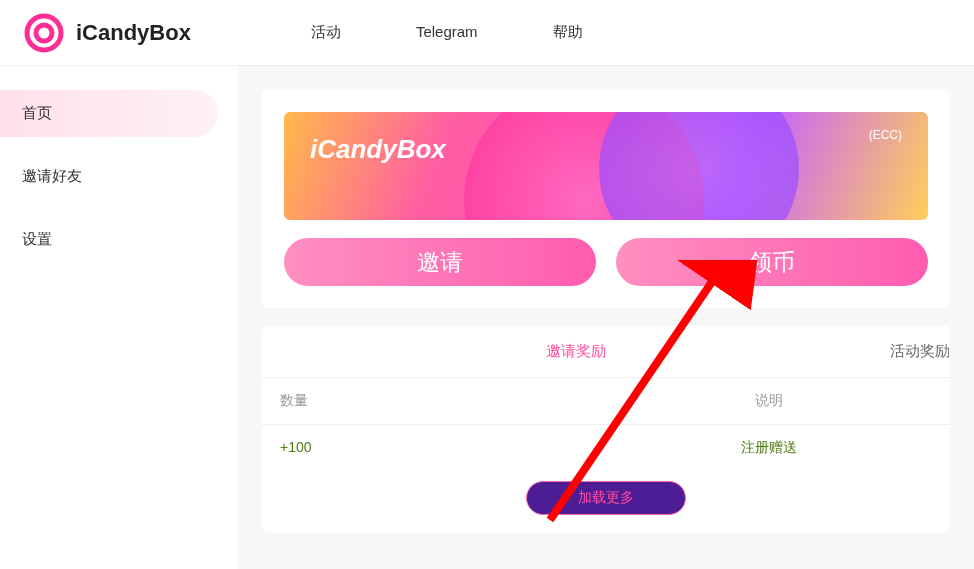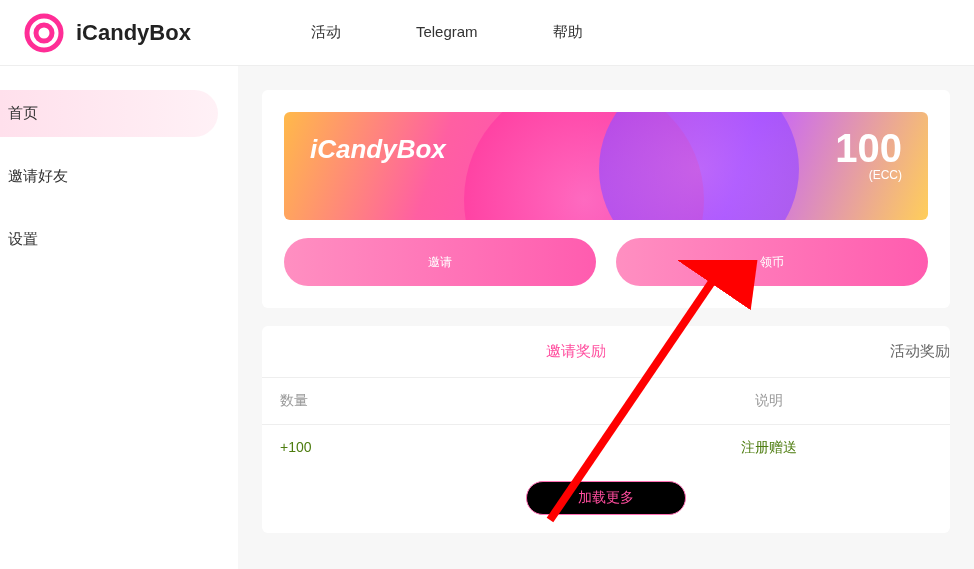--- a/index.html
+++ b/index.html
@@ -45,21 +45,21 @@
     .main {
       display: flex;
       height: calc(100% - 66px);
     }
     .sidebar {
       width: 238px;
       background: #fff;
       padding-top: 24px;
     }
     .sidebar-item {
-      padding: 14px 8px;
+      padding: 14px 22px;
       font-size: 15px;
       color: #333;
       cursor: pointer;
       margin-bottom: 16px;
     }
     .sidebar-item.active {
       background: linear-gradient(90deg, #ffe0ec 0%, #fff1f6 100%);
       border-radius: 0 24px 24px 0;
       margin-right: 20px;
     }
@@ -138,21 +138,21 @@
       display: flex;
       gap: 20px;
     }
     .btn-pill {
       flex: 1;
       height: 48px;
       border: none;
       border-radius: 24px;
       background: linear-gradient(90deg, #ff8fc1 0%, #ff5caf 100%);
       color: #fff;
-      font-size: 12px;
+      font-size: 23px;
       font-weight: 500;
       cursor: pointer;
     }
     .tabs {
       display: flex;
       border-bottom: 1px solid #eee;
     }
     .tab {
       flex: 1;
       text-align: right;
@@ -182,21 +182,21 @@
     }
     .col-left { flex: 1; text-align: left; }
     .col-right { flex: 1; text-align: center; }
     .load-more {
       display: block;
       margin: 10px auto 0 auto;
       width: 160px;
       height: 34px;
       border: 1px solid #ff6db3;
       border-radius: 17px;
-      background: #000000;
+      background: #4c1d95;
       color: #ff4d9e;
       font-size: 14px;
       cursor: pointer;
     }
     .card.table-card {
       padding: 0 0 18px 0;
     }
     .annotation-arrow {
       position: absolute;
       left: 510px;
@@ -239,21 +239,20 @@
       <span>设置</span>
     </div>
   </aside>
 
   <section class="content">
 
     <div class="card">
       <div class="banner">
         <div class="banner-title">iCandyBox</div>
         <div class="banner-right">
-          <div class="banner-amount">100</div>
           <div class="banner-currency">(ECC)</div>
         </div>
       </div>
       <div class="btn-row">
         <button class="btn-pill">邀请</button>
         <button class="btn-pill">领币</button>
       </div>
     </div>
 
     <div class="card table-card">

